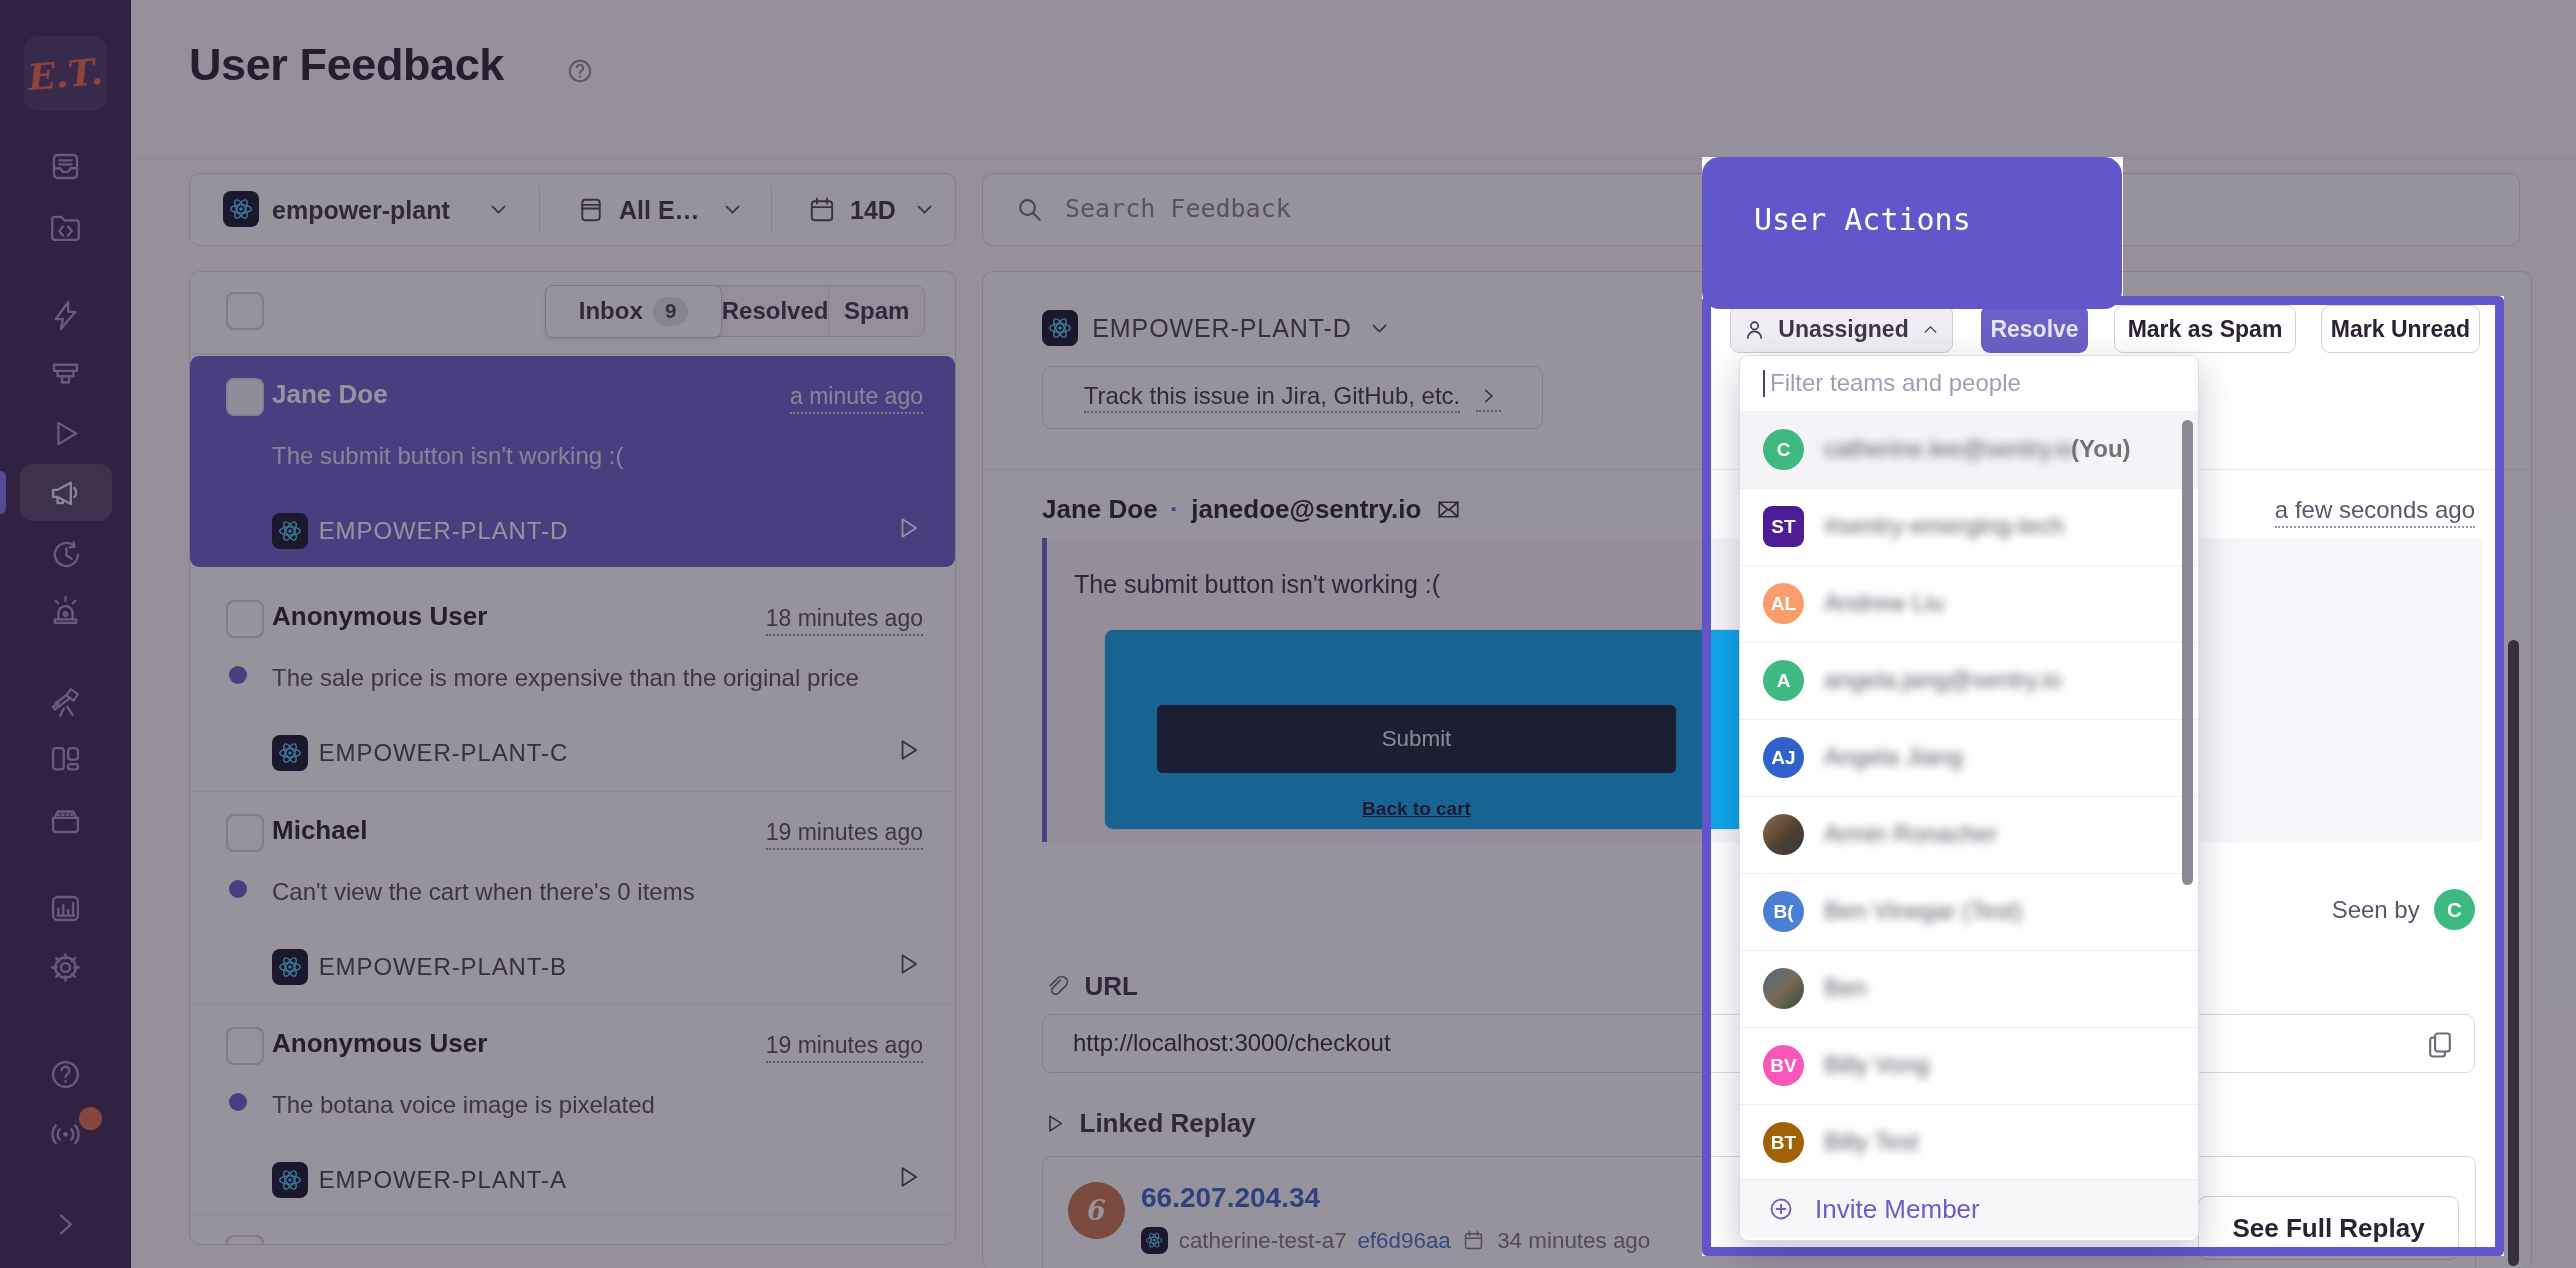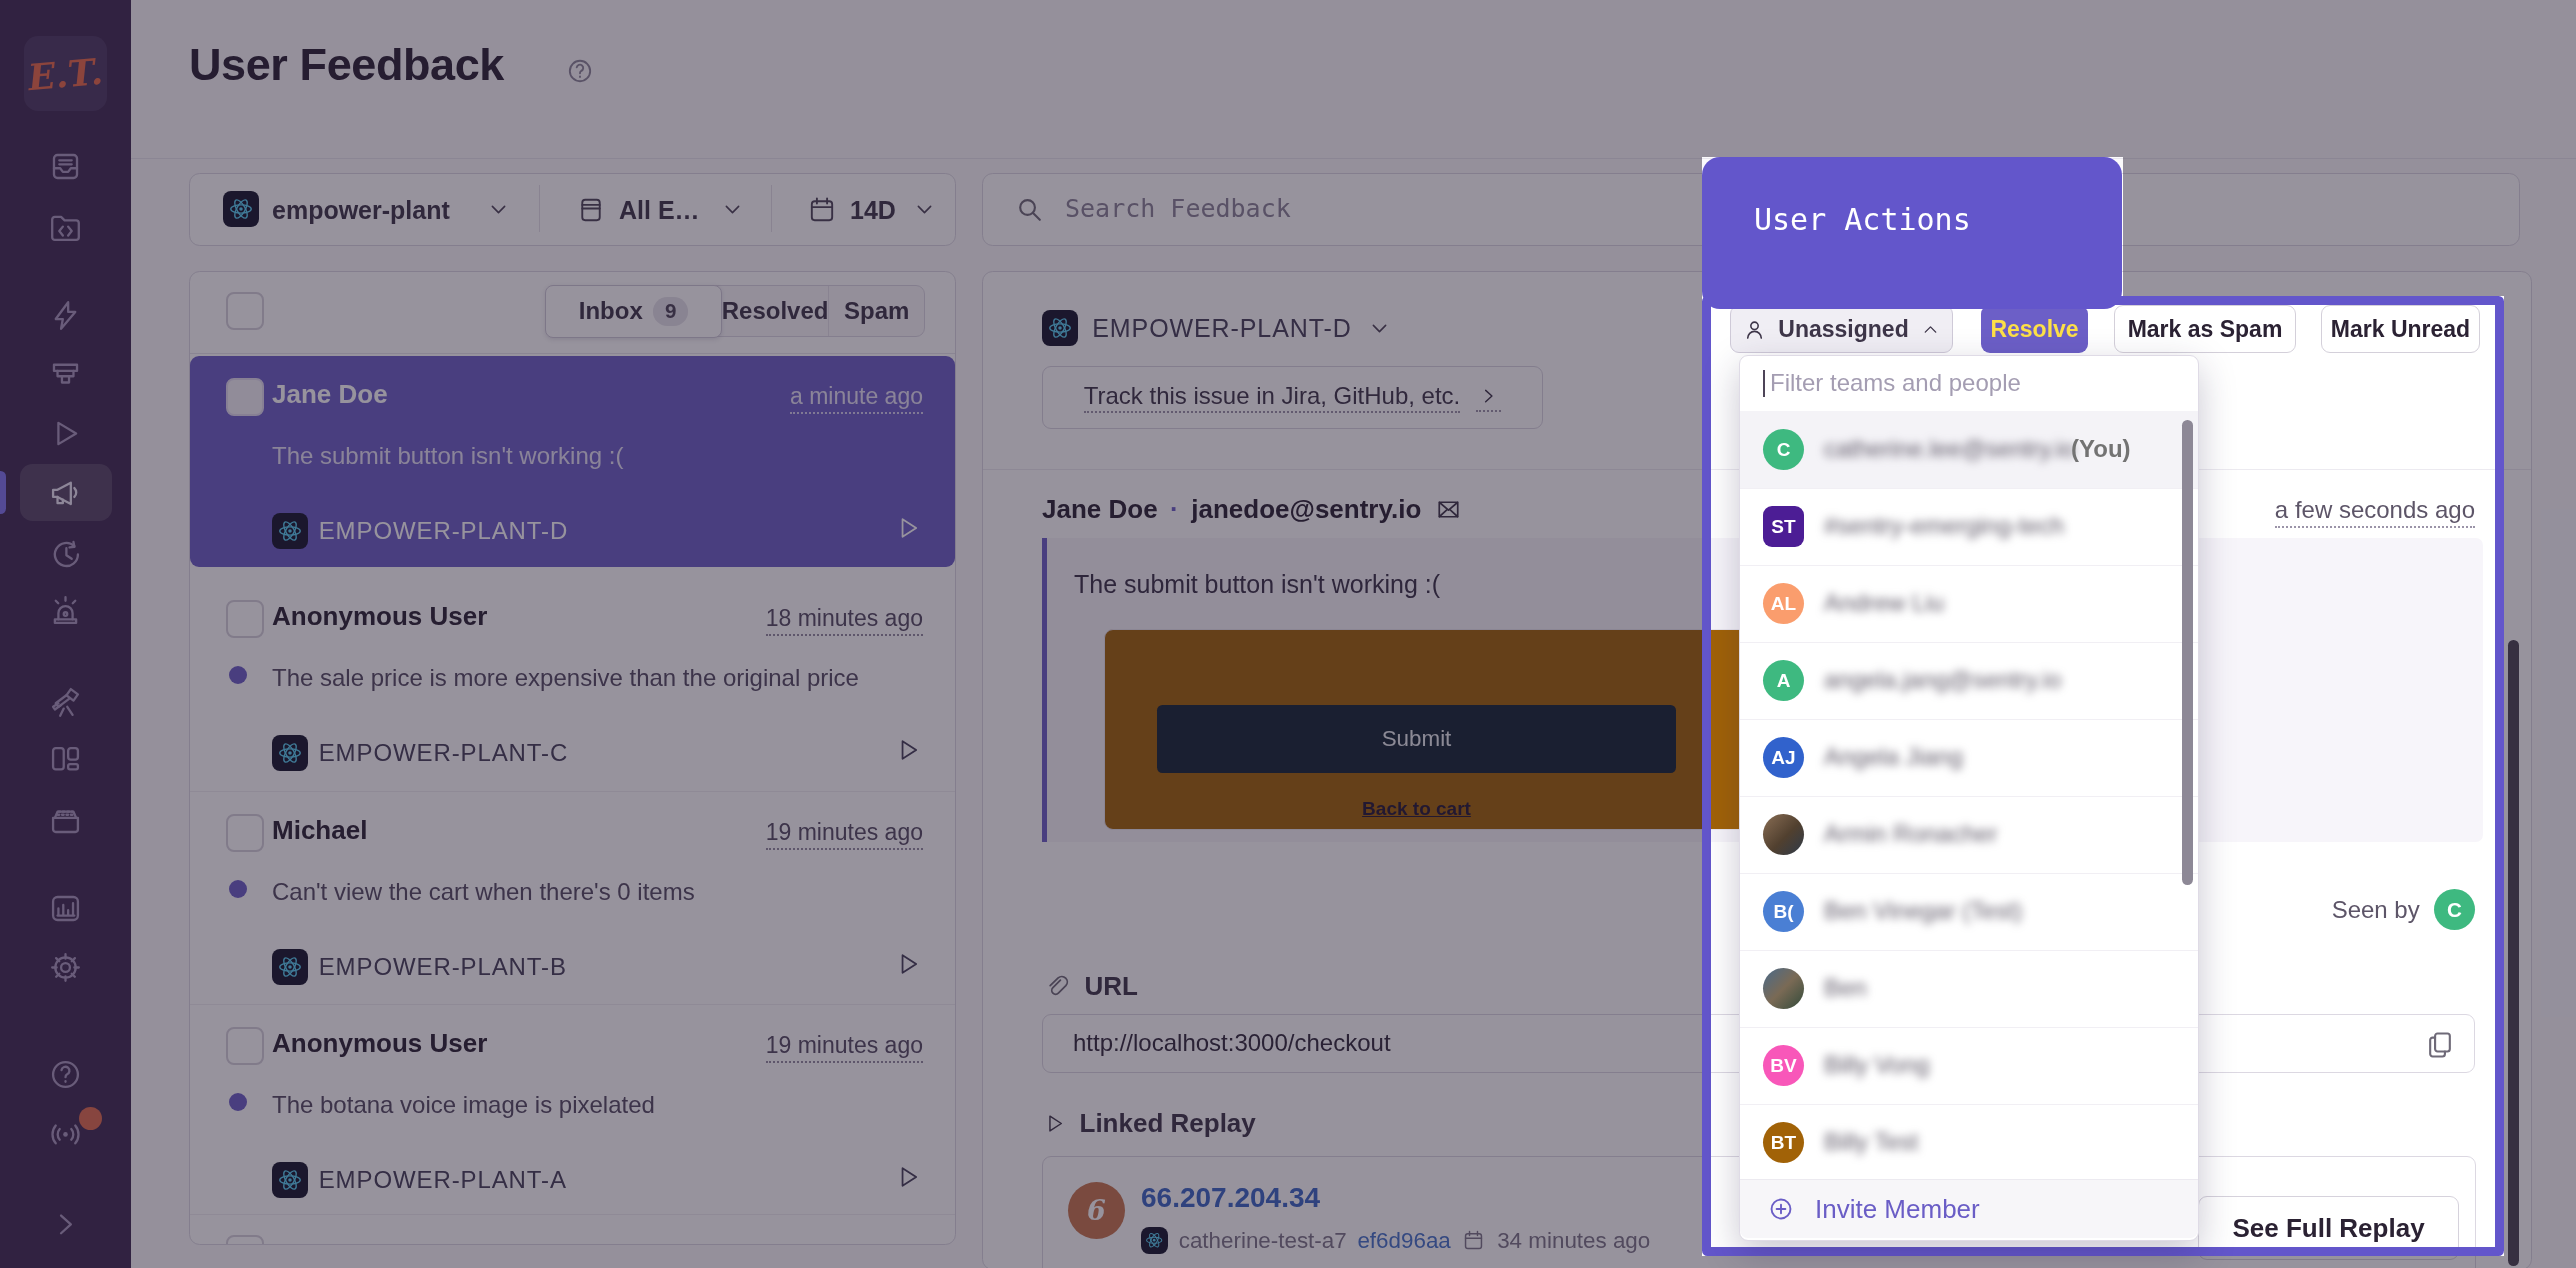--- a/index.html
+++ b/index.html
@@ -69,21 +69,21 @@
   #detail-panel{left:982px;top:271px;width:1548px;height:997px;overflow:hidden;}
   #track-btn{left:59px;top:94px;width:501px;height:63px;border:1.8px solid #d9d5e0;border-radius:9px;
     background:#fff;display:flex;align-items:center;justify-content:center;gap:16px;box-sizing:border-box;}
   #track-btn span{font-size:24px;color:#3e3649;border-bottom:2.7px dotted #9b94a8;padding-bottom:1.8px;}
   #detail-rule{left:0;top:197px;right:0;border-top:1.8px solid #eceaf0;}
   #from-row{left:59px;top:222px;display:flex;align-items:center;gap:12.5px;font-size:26px;font-weight:700;color:#2b2233;}
   #msg-time{right:56px;top:224px;font-size:24px;color:#5d5568;border-bottom:2.7px dotted #9b94a8;padding-bottom:1.8px;}
   #bubble{left:59px;top:266px;width:1436px;height:304px;background:#f7f5fa;border-left:5.4px solid #6C5FC7;
     border-radius:0 7.2px 7.2px 0;}
   #bubble-text{left:27px;top:32px;font-size:25px;color:#3a3247;}
-  #embed-card{left:57px;top:91px;width:1048px;height:199px;background:#a16207;border:1.8px solid #e9e6ef;border-radius:9px;}
+  #embed-card{left:57px;top:91px;width:1048px;height:199px;background:#0ea5e9;border:1.8px solid #e9e6ef;border-radius:9px;}
   #embed-submit{left:52px;top:75px;width:519px;height:68px;background:#142433;border-radius:5.4px;
     color:#e8ecf0;font-size:22.4px;display:flex;align-items:center;justify-content:center;}
   #embed-back{left:52px;top:168px;width:519px;text-align:center;font-size:19px;font-weight:700;
     color:#231834;text-decoration:underline;}
   #seen-row{right:56px;top:617px;display:flex;align-items:center;gap:14.3px;font-size:24px;color:#5d5568;}
   .avatar{border-radius:50%;color:#fff;font-weight:700;display:inline-flex;align-items:center;justify-content:center;}
   #seen-avatar{width:41px;height:41px;background:#3eb980;font-size:20.6px;}
   .sec-label{display:flex;align-items:center;gap:12.5px;font-size:26px;font-weight:700;color:#3e3649;}
   #url-label{left:59px;top:699px;}
   #url-input{left:59px;top:742px;right:56px;height:59px;border:1.8px solid #dcd8e2;border-radius:9px;
@@ -99,21 +99,21 @@
   #replay-sub .rid{color:#4674ca;}
   #replay-sub .react-chip{width:27px;height:27px;}
   #replay-sub .react-chip svg{width:22.4px;height:22.4px;}
   #see-replay-btn{right:16px;top:39px;width:261px;height:64px;background:#fff;border:1.8px solid #d6d2dc;
     border-radius:9px;display:flex;align-items:center;justify-content:center;
     font-size:26px;font-weight:700;color:#2b2233;box-sizing:border-box;}
   
   .tb-btn{top:33px;height:48px;border-radius:9px;display:flex;align-items:center;justify-content:center;
     gap:10.7px;font-size:23px;font-weight:700;box-sizing:border-box;}
   #btn-assign{left:747px;width:223px;background:#f0eef4;border:1.8px solid #cfcad8;color:#3e3649;}
-  #btn-resolve{left:998px;width:107px;background:#6C5FC7;color:#fde047;}
+  #btn-resolve{left:998px;width:107px;background:#6C5FC7;color:#e5e5e5;}
   #btn-spam{left:1131px;width:182px;background:#fff;border:1.8px solid #d4d0da;color:#2b2233;}
   #btn-unread{left:1338px;width:159px;background:#fff;border:1.8px solid #d4d0da;color:#2b2233;}
   
   .dim{background:rgba(33,25,47,0.47);z-index:10;}
   
   #pop-tab{left:1702px;top:157px;width:420px;height:152px;background:#6356cb;border-radius:18px;z-index:20;}
   #pop-tab span{position:absolute;left:52px;top:45px;font-family:"DejaVu Sans Mono",monospace;
     font-size:30px;color:#ffffff;}
   #pop-frame{left:1702px;top:296px;width:802px;height:960px;border:9px solid #6356cb;border-radius:5.4px;
     box-sizing:border-box;z-index:20;}

